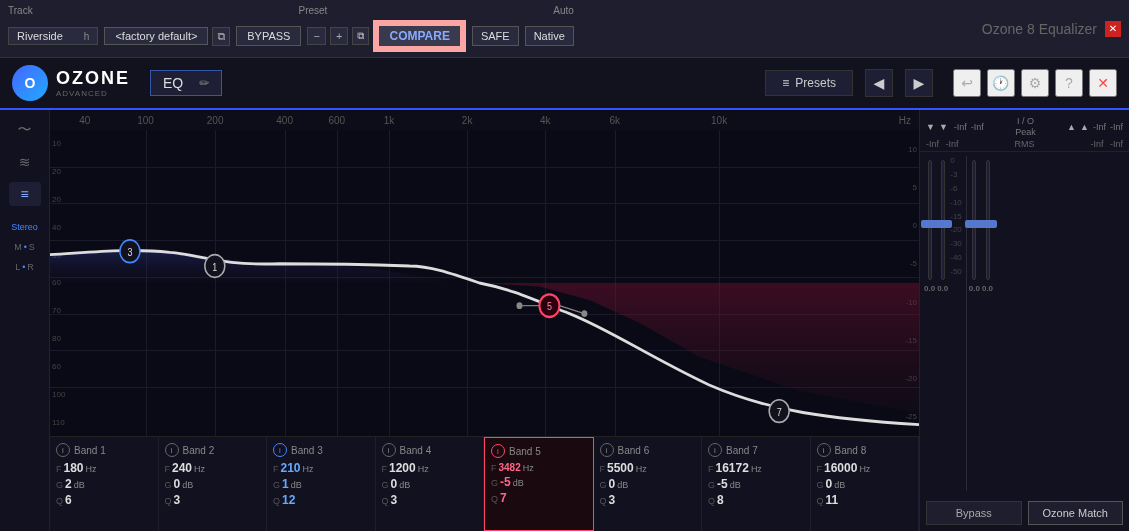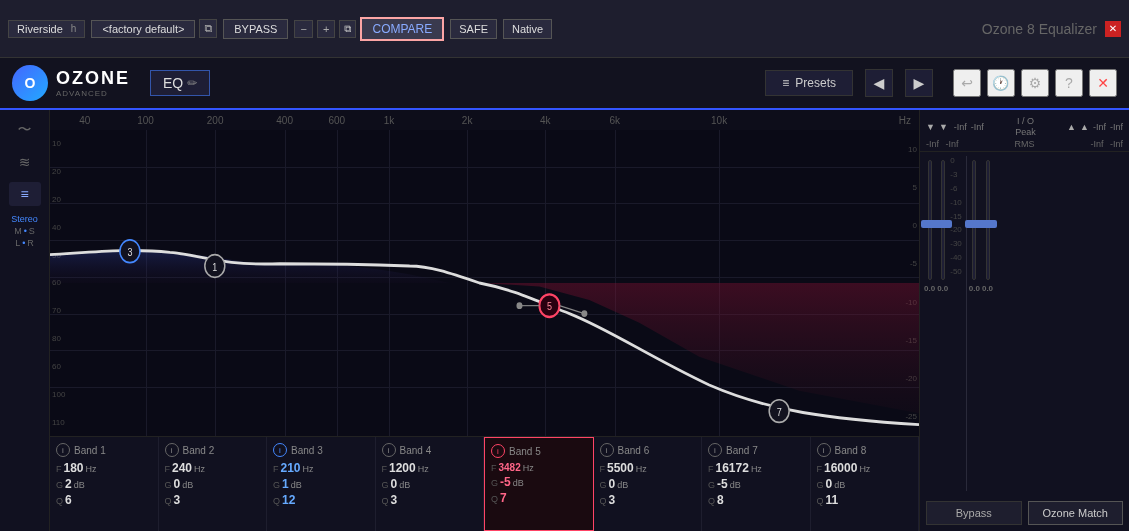--- a/index.html
+++ b/index.html
@@ -40,21 +40,21 @@
     }
     .track-btn {
       background: #2a2a3e;
       border: 1px solid #444;
       color: #ddd;
       padding: 2px 8px;
       font-size: 11px;
       cursor: pointer;
       display: flex;
       align-items: center;
-      gap: 8px;
+      gap: 21px;
     }
     .preset-btn {
       background: #2a2a3e;
       border: 1px solid #555;
       color: #ddd;
       padding: 2px 10px;
       font-size: 11px;
       cursor: pointer;
     }
     .bypass-btn {
@@ -74,25 +74,25 @@
     }
     .native-btn {
       background: #2a2a3e;
       border: 1px solid #555;
       color: #ddd;
       padding: 3px 8px;
       font-size: 11px;
     }
     .compare-btn {
       background: #3a3a4e;
-      border: 2px solid #fca5a5;
+      border: 6px solid #fca5a5;
       color: #88aaff;
       padding: 3px 10px;
       font-size: 12px;
-      font-weight: normal;
+      font-weight: bold;
       cursor: pointer;
     }
     .minus-plus {
       color: #aaa;
       font-size: 12px;
       gap: 4px;
       display: flex;
       align-items: center;
     }
     .copy-icon {
@@ -153,21 +153,21 @@
       color: #666;
       font-size: 8px;
       letter-spacing: 1px;
     }
     .eq-label-box {
       display: flex;
       align-items: center;
       background: #1e1e35;
       border: 1px solid #3355aa;
       padding: 4px 12px;
-      gap: 4px;
+      gap: 16px;
       margin-left: 8px;
     }
     .eq-label {
       color: #ddd;
       font-size: 14px;
     }
     .eq-edit-icon {
       color: #888;
       font-size: 12px;
     }
@@ -241,24 +241,25 @@
       color: #666;
       font-size: 14px;
       cursor: pointer;
       border-radius: 3px;
     }
     .sidebar-icon.active {
       color: #88aaff;
       background: #1e1e35;
     }
     .stereo-section {
+      margin-top: 8px;
       display: flex;
       flex-direction: column;
       align-items: center;
-      gap: 2px;
+      gap: 10px;
       font-size: 9px;
       text-align: center;
     }
     .stereo-label {
       color: #4488ff;
       font-size: 9px;
     }
     .ms-label { color: #666; font-size: 9px; }
     .lr-label { color: #666; font-size: 9px; }
     .dot { color: #4488ff; }
@@ -465,20 +466,27 @@
       width: 1px;
       background: #2a2a3a;
       margin: 0 2px;
     }
   </style>
 </head>
 <body>
 
 <div class="top-bar">
   <div class="top-section">
+    <div class="top-row">
+      <span class="top-label">Track</span>
+      <span style="flex:1"></span>
+      <span class="top-label" style="margin-left:80px">Preset</span>
+      <span style="flex:1"></span>
+      <span class="top-label" style="margin-left:40px">Auto</span>
+    </div>
     <div class="top-row">
       <button class="track-btn">
         <span>Riverside</span>
         <span style="font-size:10px;color:#888">h</span>
       </button>
       <div style="display:flex;align-items:center;gap:4px">
         <button class="preset-btn">&lt;factory default&gt;</button>
         <button style="background:#2a2a3e;border:1px solid #444;color:#aaa;padding:2px 4px;font-size:11px">⧉</button>
       </div>
       <button class="bypass-btn">BYPASS</button>

